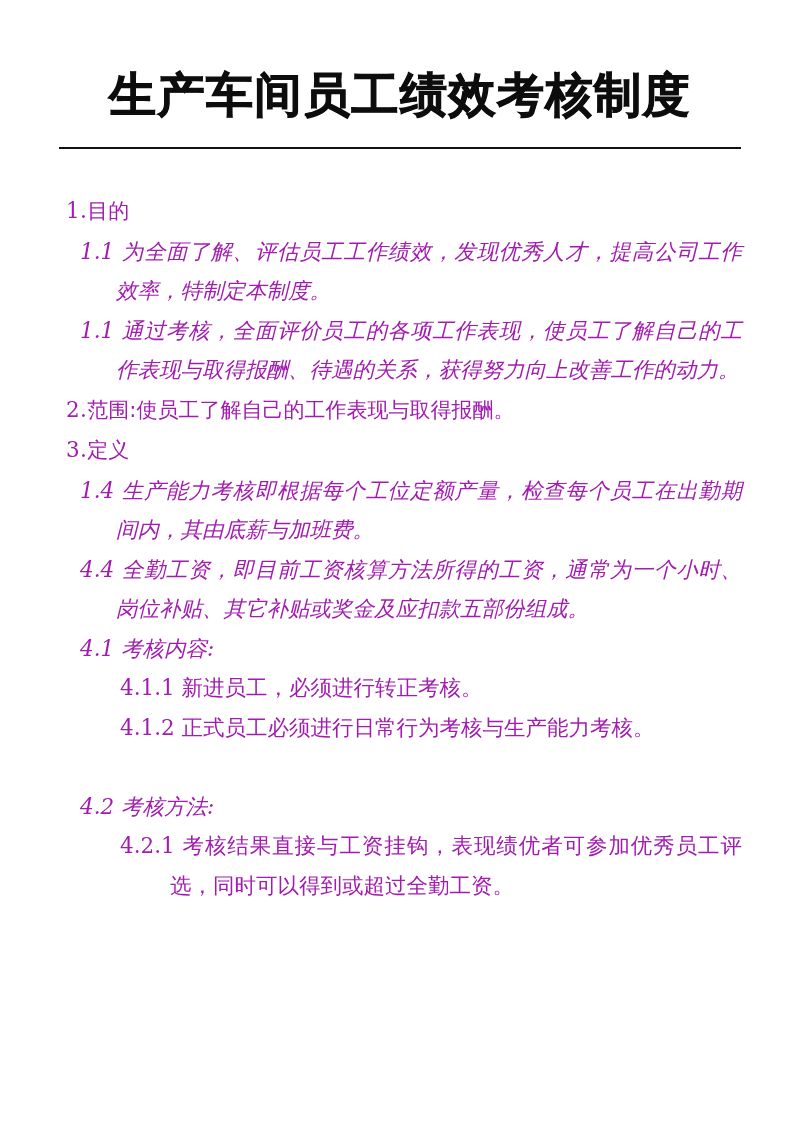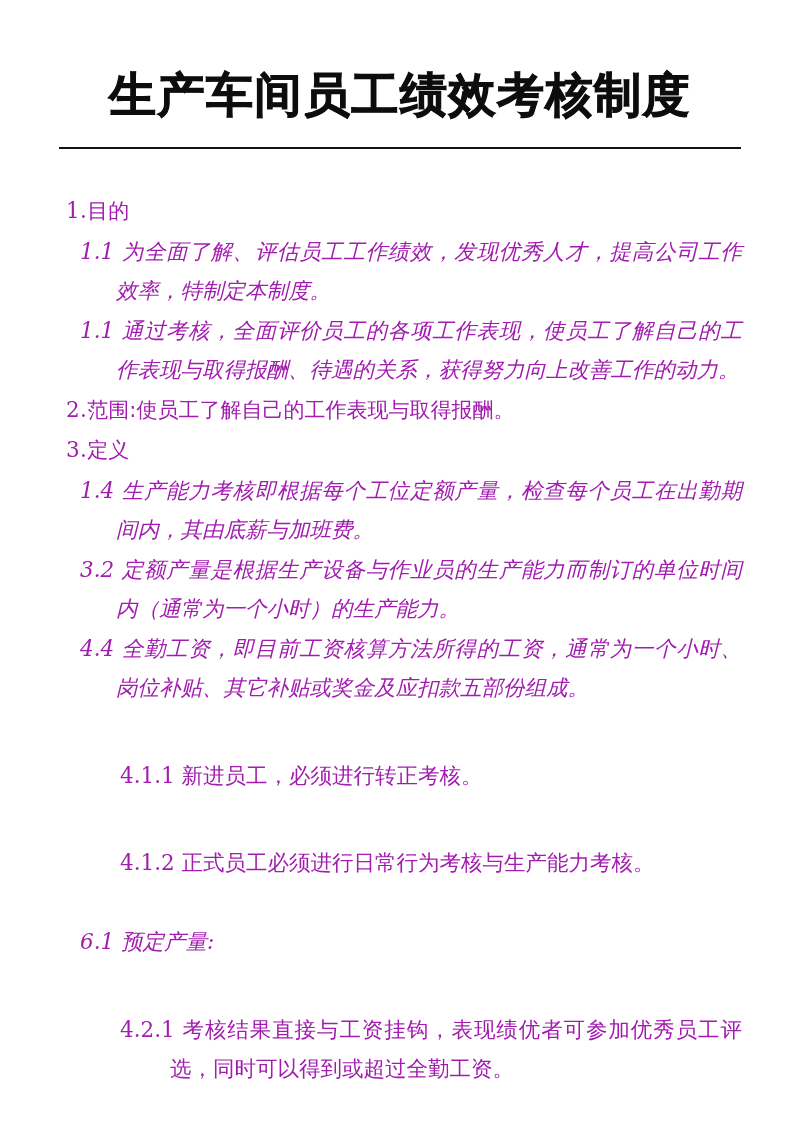--- a/index.html
+++ b/index.html
@@ -60,21 +60,21 @@
     line-height: 39.5px;
     color: #a21caf;
     white-space: pre-wrap;
     text-align: justify;
     text-justify: inter-ideograph;
   }
 
   
   .lv1 { margin-left: 0px; }
   .lv2 { margin-left: 14px; font-style: italic; }
-  .lv3 { margin-left: 54px; margin-top: 48px; }
+  .lv3 { margin-left: 54px; }
 
   
   .lv1 { text-indent: 0; }
   .lv2 { padding-left: 36px; text-indent: -36px; }
   .lv3 { padding-left: 50px; text-indent: -50px; }
 
   .num {
     font-family: "DejaVu Serif", "Liberation Serif", serif;
   }
   .lv1 .num { letter-spacing: 0.4px; }
@@ -102,22 +102,22 @@
     <hr class="title-rule">
   </div>
 
   <div class="body-outline clipped" id="outline">
       <div class="line lv1 heading"><span class="num">1.</span><span class="txt">目的</span></div>
       <div class="line lv2"><span class="num">1.1</span> <span class="txt">为全面了解、评估员工工作绩效，发现优秀人才，提高公司工作效率，特制定本制度。</span></div>
       <div class="line lv2"><span class="num">1.1</span> <span class="txt">通过考核，全面评价员工的各项工作表现，使员工了解自己的工作表现与取得报酬、待遇的关系，获得努力向上改善工作的动力。</span></div>
       <div class="line lv1 heading"><span class="num">2.</span><span class="txt">范围:使员工了解自己的工作表现与取得报酬。</span></div>
       <div class="line lv1 heading"><span class="num">3.</span><span class="txt">定义</span></div>
       <div class="line lv2"><span class="num">1.4</span> <span class="txt">生产能力考核即根据每个工位定额产量，检查每个员工在出勤期间内，其由底薪与加班费。</span></div>
-      <div class="line lv2"><span class="num">3.2</span> <span class="txt">定额产量是根据生产设备与作业员的生产能力而制订的单位时间内（通常为一个小时）的生产能力。</span></div>
       <div class="line lv2"><span class="num">4.4</span> <span class="txt">全勤工资，即目前工资核算方法所得的工资，通常为一个小时、岗位补贴、其它补贴或奖金及应扣款五部份组成。</span></div>
+      <div class="line lv2"><span class="num">4.1</span> <span class="txt">考核内容:</span></div>
       <div class="line lv3"><span class="num">4.1.1</span> <span class="txt">新进员工，必须进行转正考核。</span></div>
       <div class="line lv3"><span class="num">4.1.2</span> <span class="txt">正式员工必须进行日常行为考核与生产能力考核。</span></div>
       <div class="blank-line"></div>
-      <div class="line lv2"><span class="num">6.1</span> <span class="txt">预定产量:</span></div>
+      <div class="line lv2"><span class="num">4.2</span> <span class="txt">考核方法:</span></div>
       <div class="line lv3"><span class="num">4.2.1</span> <span class="txt">考核结果直接与工资挂钩，表现绩优者可参加优秀员工评选，同时可以得到或超过全勤工资。</span></div>
     </div>
 
 </div>
 
 </body></html>

